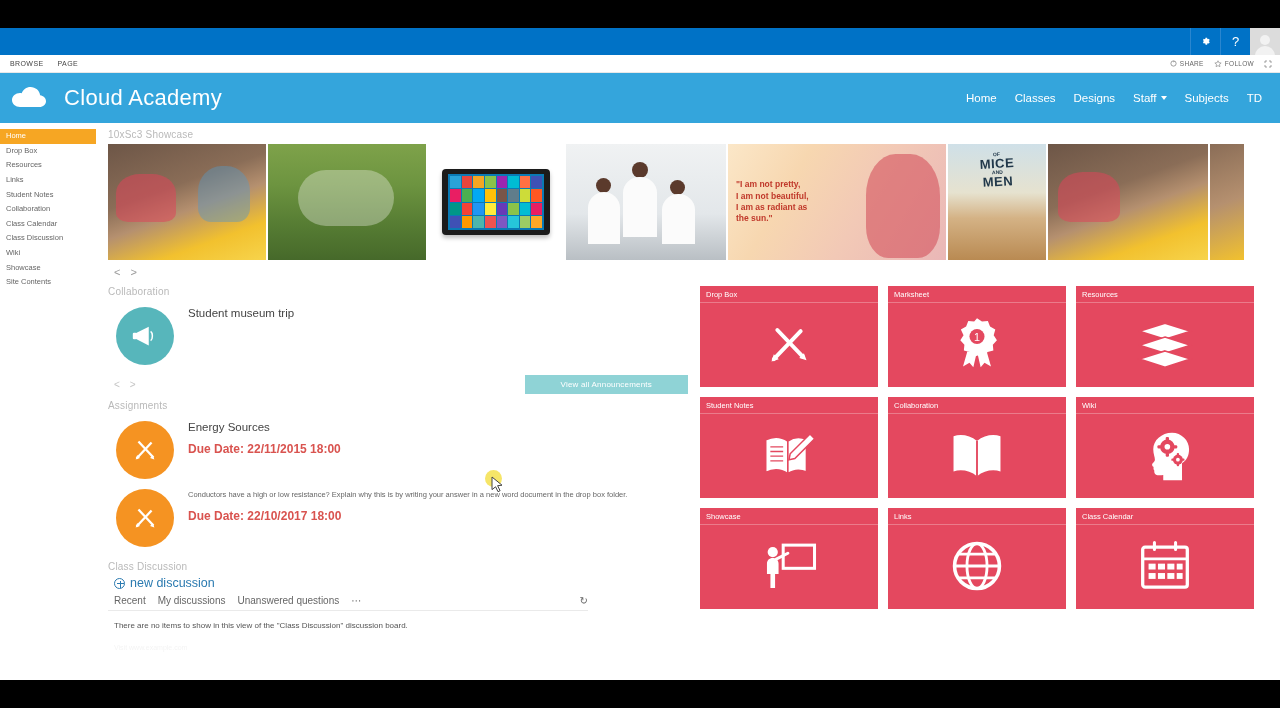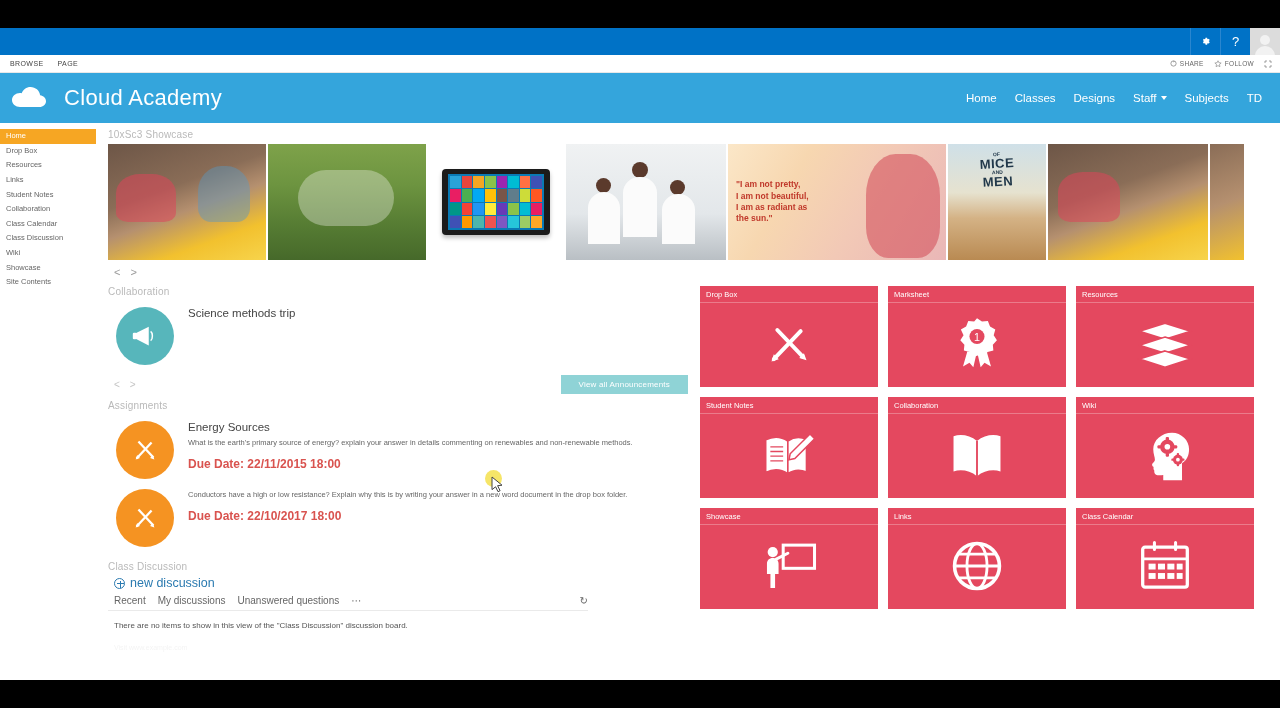--- a/index.html
+++ b/index.html
@@ -214,21 +214,21 @@
   .circle-icon.orange { background:#f59322; }
   .item-title { font-size: 11.5px; color:#444; margin-bottom: 4px; }
   .item-desc { font-size: 7.5px; color:#666; line-height:1.5; }
   .due-date { font-size: 12px; color:#d9534f; font-weight:bold; margin-top:9px; }
 
   .ann-footer { display:flex; align-items:center; margin-top: 10px; }
   .ann-arrows { display:flex; gap:10px; padding-left: 6px; }
   .ann-arrows span { color:#c5c5c5; font-size:10px; cursor:pointer; }
   .btn-viewall {
     margin-left:auto; background:#8fd3d6; color:#fff; font-size:8px;
-    padding: 5px 18px; border:none; cursor:pointer; letter-spacing:.2px;text-align:right;
+    padding: 5px 36px; border:none; cursor:pointer; letter-spacing:.2px;text-align:right;
   }
 
   
   .assign-row { display:flex; gap:14px; padding: 6px 0 0 8px; margin-top: 4px; }
 
   
   .new-disc {
     display:flex; align-items:center; gap:5px; color:#2a7ab0; font-size:12.5px;
     padding-left: 6px; cursor:pointer; margin-top: 2px;
   }
@@ -482,21 +482,21 @@
         <div class="section-label">Collaboration</div>
         <div class="ann-row">
           <div class="circle-icon teal">
             <svg width="30" height="30" viewBox="0 0 32 32">
                 <path fill="#fff" d="M6 13l14-7v20L6 19z"></path>
                 <rect x="3" y="12.5" width="4" height="7" rx="1.2" fill="#fff"></rect>
                 <path d="M22 11c2.5 1.6 2.5 8.4 0 10" stroke="#fff" stroke-width="1.6" fill="none"></path>
               </svg>
           </div>
           <div>
-            <div class="item-title">Science methods trip</div>
+            <div class="item-title">Student museum trip</div>
           </div>
         </div>
         <div class="ann-footer">
           <div class="ann-arrows">
             <span>&lt;</span>
             <span>&gt;</span>
           </div>
           <button class="btn-viewall">View all Announcements</button>
         </div>
 
@@ -508,21 +508,20 @@
                 <g stroke="#fff" stroke-width="2.4" fill="none">
                   <path d="M7 25L23 8"></path>
                   <path d="M9 7l16 17"></path>
                 </g>
                 <path d="M6 26l1.6-4.6 3 3z" fill="#fff"></path>
                 <path d="M26 26l-4.6-1.6 3-3z" fill="#fff"></path>
               </svg>
           </div>
           <div>
             <div class="item-title">Energy Sources</div>
-            <div class="item-desc">What is the earth's primary source of energy? explain your answer in details commenting on renewables and non-renewable methods.</div>
             <div class="due-date">Due Date: 22/11/2015 18:00</div>
           </div>
         </div>
 
         <div class="assign-row">
           <div class="circle-icon orange">
             <svg width="30" height="30" viewBox="0 0 32 32">
                 <g stroke="#fff" stroke-width="2.4" fill="none">
                   <path d="M7 25L23 8"></path>
                   <path d="M9 7l16 17"></path>

